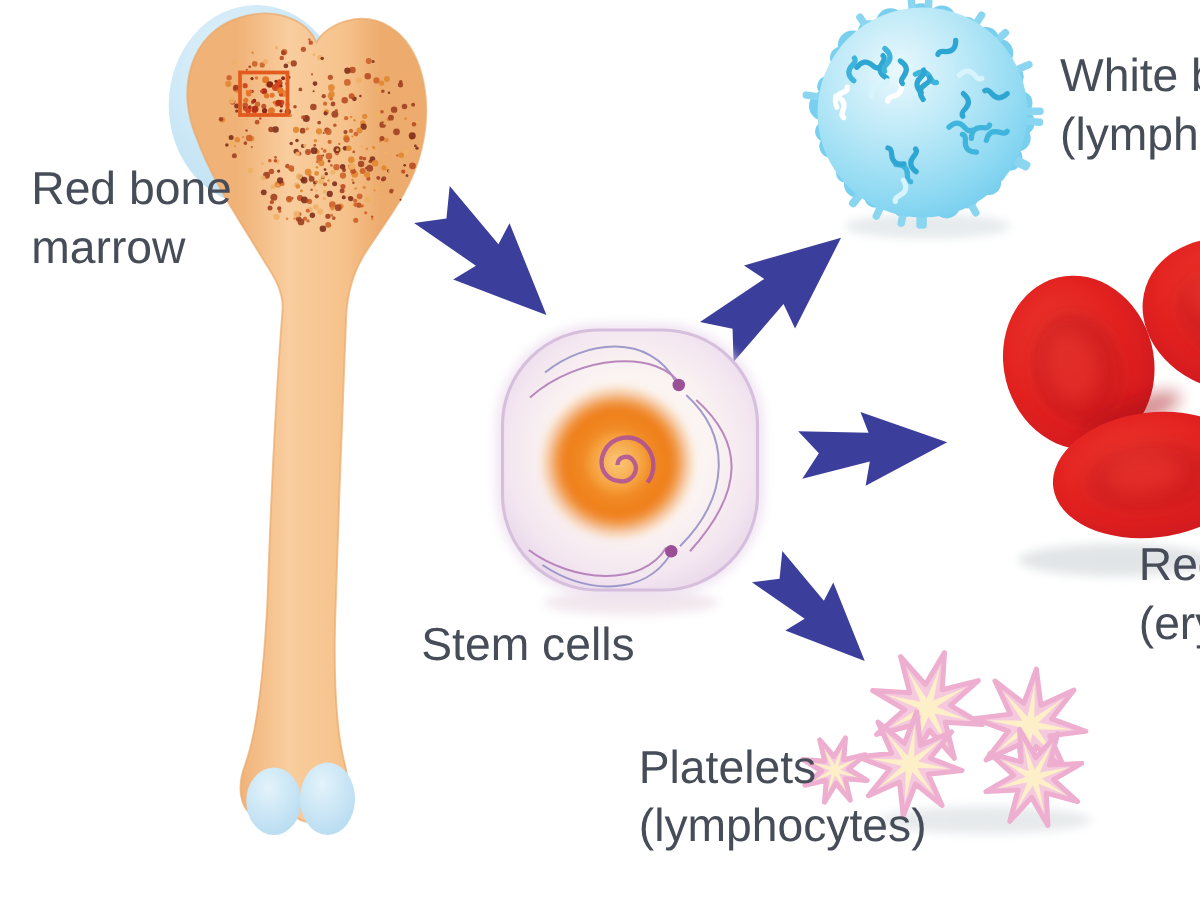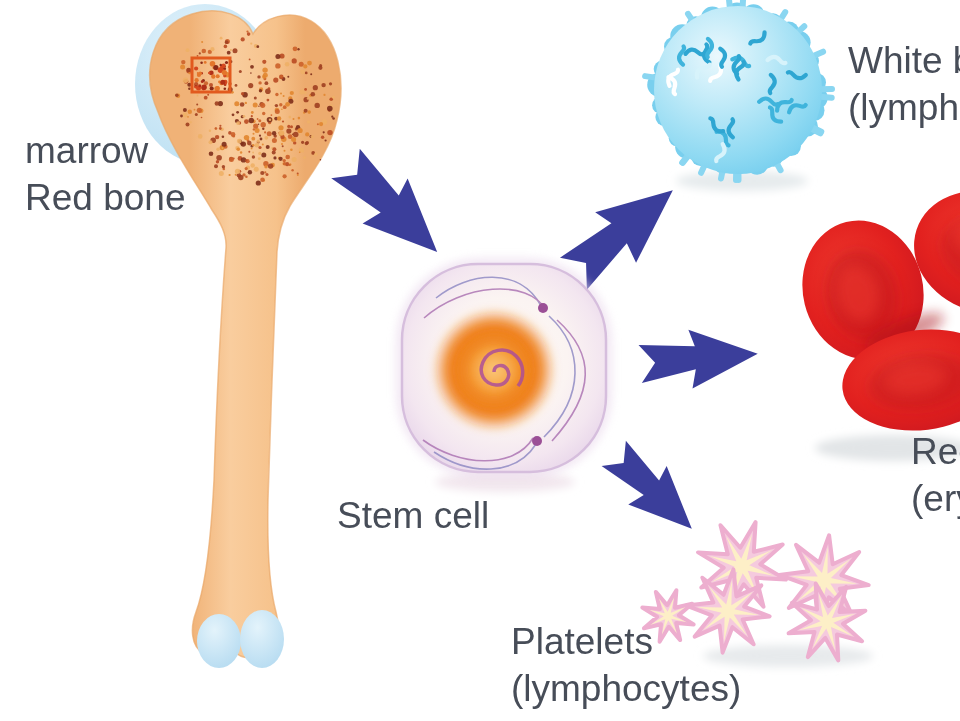--- a/index.html
+++ b/index.html
@@ -596,34 +596,34 @@
           <path d="M677.1,633.8L668.3,620.3L661.8,635.0L665.2,619.3L650.2,625.1L663.7,616.3L649.0,609.8L664.7,613.2L658.9,598.2L667.7,611.7L674.2,597.0L670.8,612.7L685.8,606.9L672.3,615.7L687.0,622.2L671.3,618.8Z" fill="#fdf0c5" opacity="0.95"></path>
           <path d="M722.6,652.6L719.6,625.6L694.7,636.6L711.8,615.4L686.4,605.6L713.4,602.6L702.4,577.7L723.6,594.8L733.4,569.4L736.4,596.4L761.3,585.4L744.2,606.6L769.6,616.4L742.6,619.4L753.6,644.3L732.4,627.2Z" fill="#f5cade" stroke="#edaecf" stroke-width="4" stroke-linejoin="round"></path>
           <path d="M724.0,641.8L724.6,616.8L703.4,630.0L721.5,612.8L697.2,607.0L722.2,607.6L709.0,586.4L726.2,604.5L732.0,580.2L731.4,605.2L752.6,592.0L734.5,609.2L758.8,615.0L733.8,614.4L747.0,635.6L729.8,617.5Z" fill="#fdf0c5" opacity="0.95"></path>
           <path d="M862.1,641.2L837.0,634.5L838.3,660.4L825.3,637.9L807.8,657.1L814.5,632.0L788.6,633.3L811.1,620.3L791.9,602.8L817.0,609.5L815.7,583.6L828.7,606.1L846.2,586.9L839.5,612.0L865.4,610.7L842.9,623.7Z" fill="#f5cade" stroke="#edaecf" stroke-width="4" stroke-linejoin="round"></path>
           <path d="M853.0,636.2L831.0,627.0L835.3,650.4L826.3,628.4L812.8,648.0L822.0,626.0L798.6,630.3L820.6,621.3L801.0,607.8L823.0,617.0L818.7,593.6L827.7,615.6L841.2,596.0L832.0,618.0L855.4,613.7L833.4,622.7Z" fill="#fdf0c5" opacity="0.95"></path>
         </g>
   </g>
 </svg>
 
 <div class="lbl" style="left:25px;top:127px;">
+  <div>Red bone</div>
   <div>marrow</div>
-  <div>Red bone</div>
 </div>
 
-<div class="lbl" style="left:337px;top:492px;">Stem cell</div>
+<div class="lbl" style="left:337px;top:492px;">Stem cells</div>
 
 <div class="lbl" style="left:848px;top:37px;">
   <div>White blood cells</div>
   <div>(lymphocytes)</div>
 </div>
 
 <div class="lbl" style="left:911px;top:428px;">
   <div>Red blood cells</div>
   <div>(erythrocytes)</div>
 </div>
 
-<div class="lbl" style="left:511px;top:590px;margin-top:28px;">
+<div class="lbl" style="left:511px;top:590px;">
   <div>Platelets</div>
   <div>(lymphocytes)</div>
 </div>
 
 </div>
 
 </body></html>

